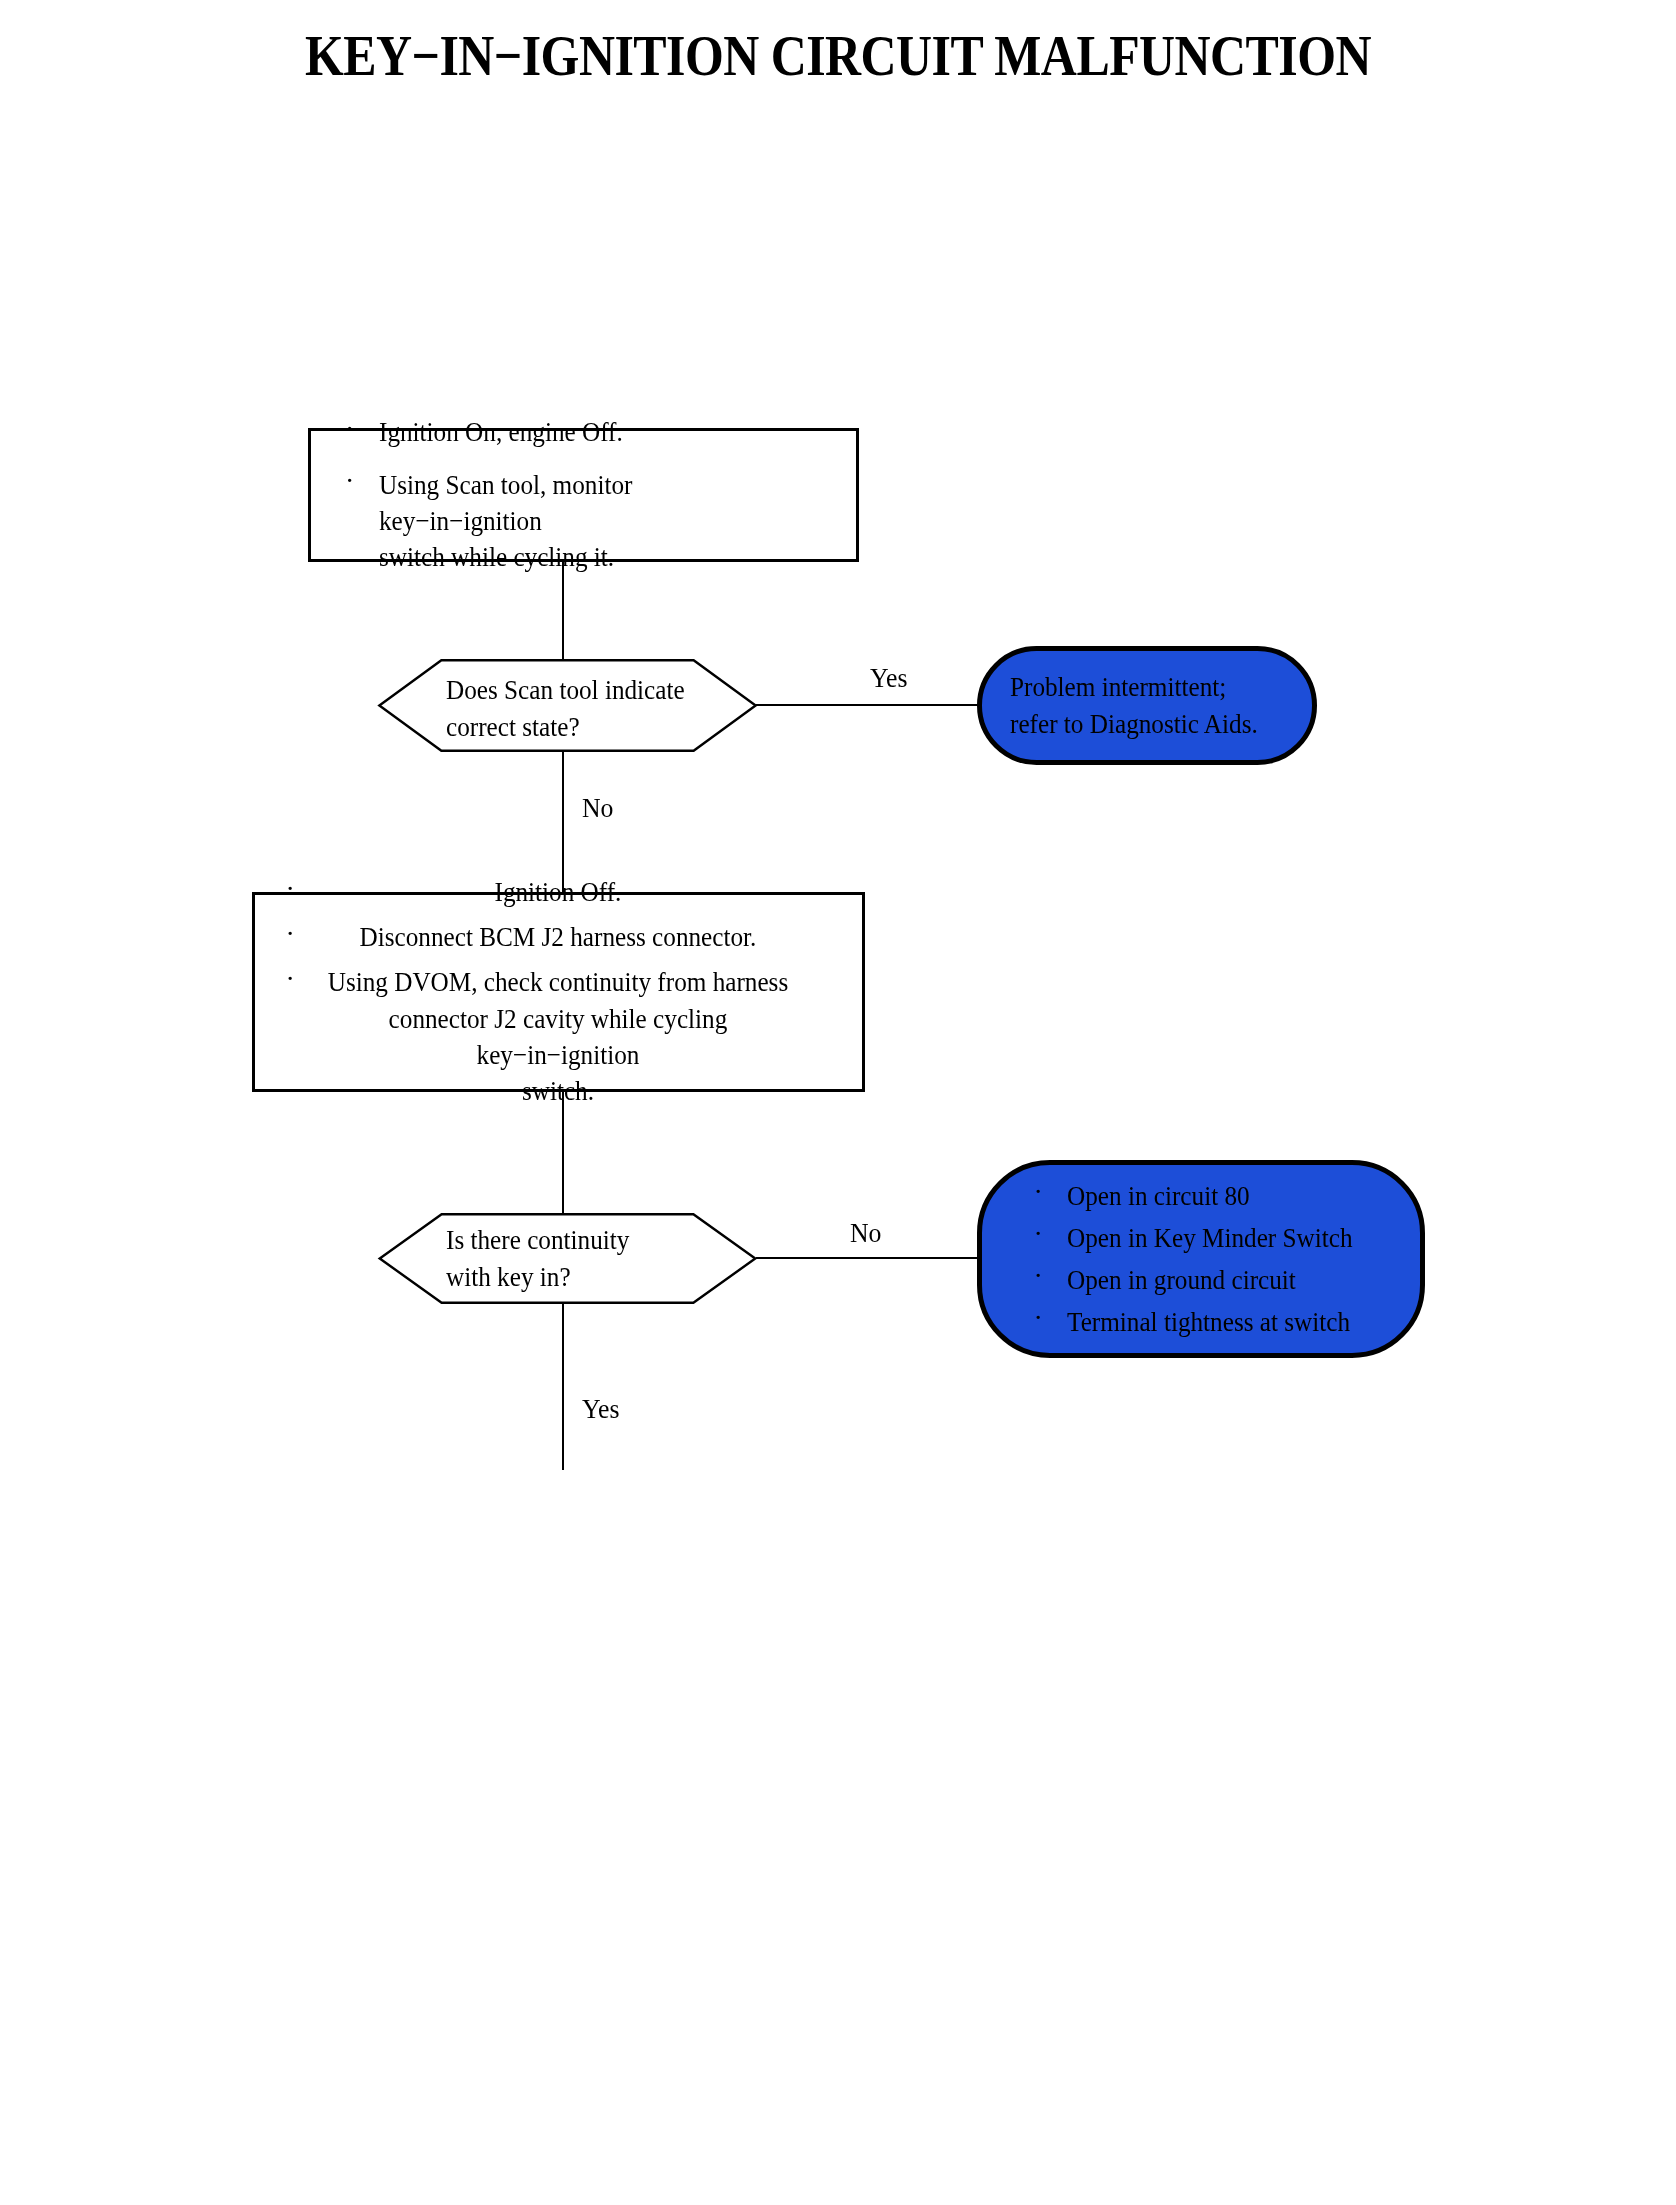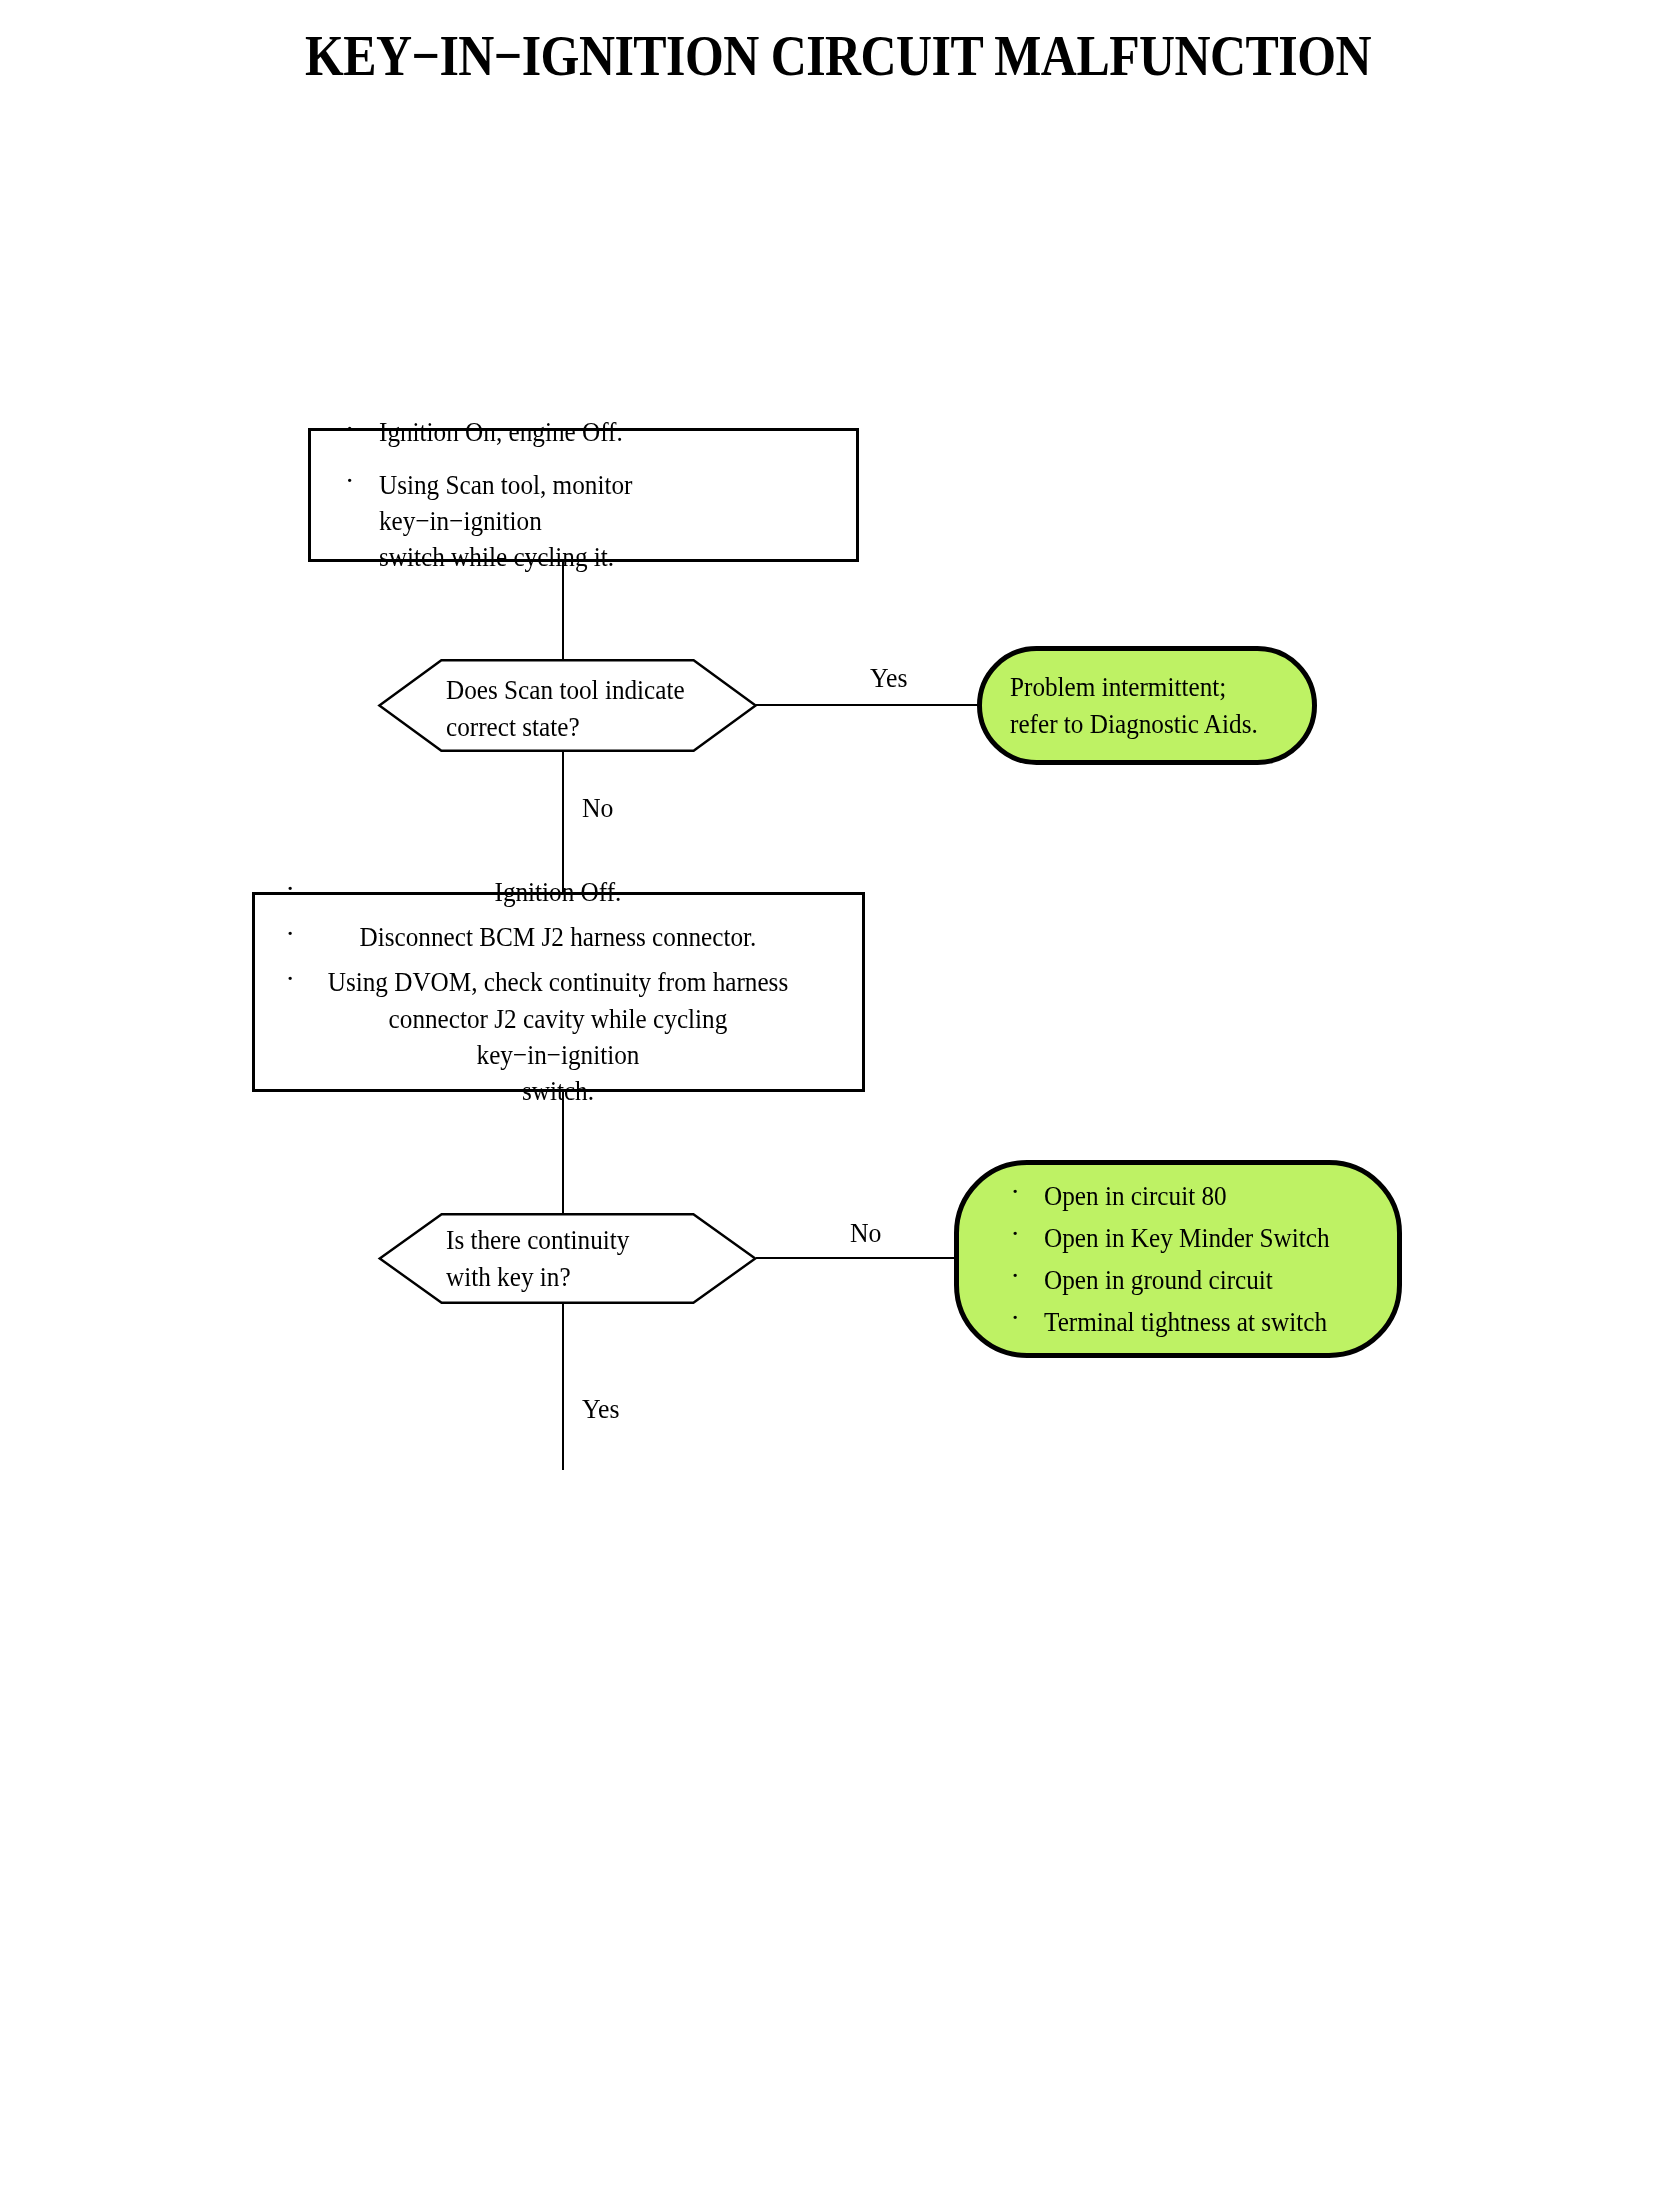--- a/index.html
+++ b/index.html
@@ -103,21 +103,21 @@
     box-sizing: border-box;
     padding-left: 68px;
     padding-right: 36px;
   }
 
   
   .terminal {
     position: absolute;
     box-sizing: border-box;
     border: 5.5px solid #000;
-    background: #bef264;
+    background: #1d4ed8;
     display: flex;
     flex-direction: column;
     justify-content: center;
   }
 
   
   .line-v {
     position: absolute;
     width: 0;
     border-left: 2.4px solid #000;
@@ -203,21 +203,21 @@
   <div class="decision" style="left:378px; top:1213px; width:379px; height:91px;">
     <svg width="379" height="91" viewBox="0 0 623 150">
       <polygon points="104,2 519,2 621,75 519,148 104,148 2,75" fill="#ffffff" stroke="#000000" stroke-width="4"></polygon>
     </svg>
     <div class="decision-label">
       <div class="node-text">Is there continuity
 with key in?</div>
     </div>
   </div>
 
-  <div class="terminal" style="left:954px; top:1160px; width:448px; height:198px; border-radius:73px;">
+  <div class="terminal" style="left:977px; top:1160px; width:448px; height:198px; border-radius:73px;">
     <ul class="bullets" style="padding-left:38px; padding-right:24px;">
       <li style="margin-bottom:5.5px;">
         <span class="li-text">Open in circuit 80</span>
       </li>
       <li style="margin-bottom:5.5px;">
         <span class="li-text">Open in Key Minder Switch</span>
       </li>
       <li style="margin-bottom:5.5px;">
         <span class="li-text">Open in ground circuit</span>
       </li>

